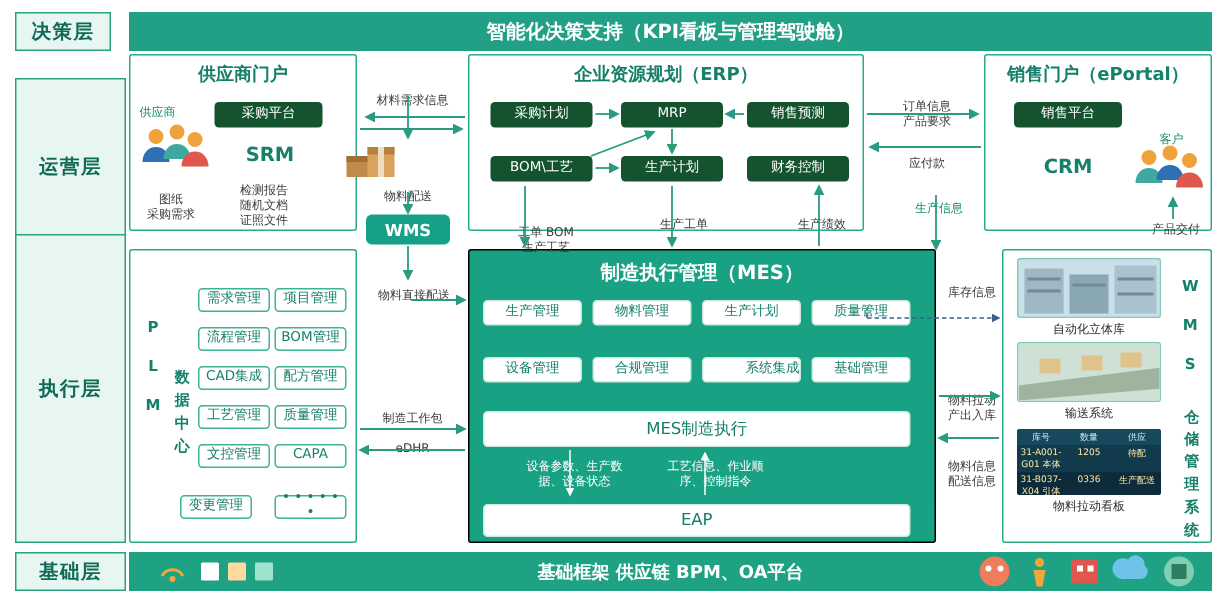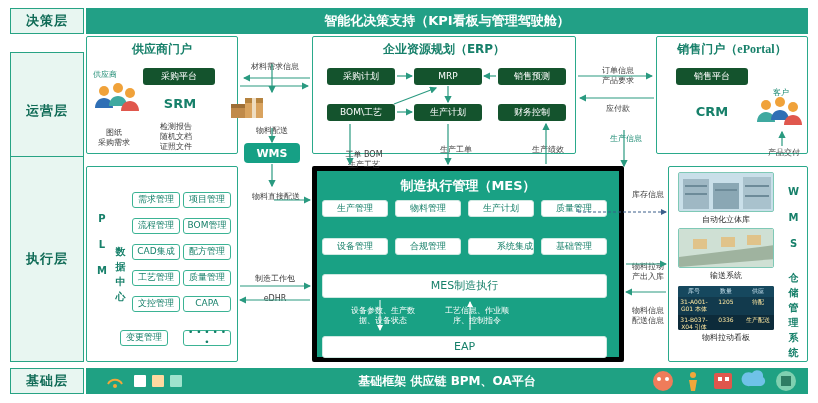--- a/index.html
+++ b/index.html
@@ -20,21 +20,21 @@
     background:#22a086;color:#fff;display:flex;align-items:center;justify-content:center;
     font-size:13px;font-weight:bold;border:1px solid #22a086;
   }
 
   
   .panel{background:#ffffff;border:1px solid #2aa98b;border-radius:2px;}
   .panel-title{
     color:#17806a;font-size:12px;font-weight:bold;text-align:center;
     padding-top:4px;
   }
-  .panel-dark{background:#19a184;border:5px solid #000000;}
+  .panel-dark{background:#19a184;border:1px solid #000000;}
   .panel-dark .panel-title{color:#ffffff;}
 
   
   .pill{
     background:#14532d;color:#fff;font-size:9px;display:flex;align-items:center;justify-content:center;
     border-radius:3px;text-align:center;line-height:1.1;
   }
   .pill-out{
     background:#ffffff;color:#17806a;border:1px solid #3bb394;font-size:9px;
     display:flex;align-items:center;justify-content:center;border-radius:3px;text-align:center;line-height:1.1;
@@ -67,21 +67,21 @@
   .minitable{background:#0d2b3a;border-radius:2px;overflow:hidden;}
   .mt-head{display:flex;background:#16485e;color:#cfe9f5;font-size:6px;}
   .mt-row{display:flex;font-size:6px;color:#ffe8a0;}
   .mt-cell{flex:1;text-align:center;padding:1px 0;}
 </style>
 </head>
 <body>
 
 <div id="root">
 
-  <div class="abs layer" style="left:10px;top:8px;width:74px;height:26px;">
+  <div class="abs layer" style="left:10px;top:8px;width:64px;height:26px;">
     <span>决策层</span>
   </div>
   <div class="abs layer" style="left:10px;top:36px;width:74px;height:118px;margin-top:16px;">
     <span>运营层</span>
   </div>
   <div class="abs layer" style="left:10px;top:156px;width:74px;height:206px;">
     <span>执行层</span>
   </div>
   <div class="abs layer" style="left:10px;top:368px;width:74px;height:26px;">
     <span>基础层</span>
@@ -141,21 +141,21 @@
   <div class="abs pill" style="left:327px;top:104px;width:68px;height:17px;">
     <span>BOM\工艺</span>
     </div>
   <div class="abs pill" style="left:414px;top:104px;width:68px;height:17px;">
     <span>生产计划</span>
     </div>
   <div class="abs pill" style="left:498px;top:104px;width:68px;height:17px;">
     <span>财务控制</span>
     </div>
 
-  <div class="abs panel" style="left:656px;top:36px;width:152px;height:118px;font-family:Liberation Serif, serif;">
+  <div class="abs panel" style="left:656px;top:36px;width:152px;height:118px;">
     <div class="panel-title">销售门户（ePortal）</div>
   </div>
   <div class="abs pill" style="left:676px;top:68px;width:72px;height:17px;">
     <span>销售平台</span>
   </div>
   <div class="abs" style="left:676px;top:104px;width:72px;height:16px;color:#17806a;font-size:13px;font-weight:bold;text-align:center;">
     <span>CRM</span>
   </div>
   <div class="abs" style="left:756px;top:92px;width:48px;height:38px;">
     <svg width="48" height="38" viewBox="0 0 48 38">

